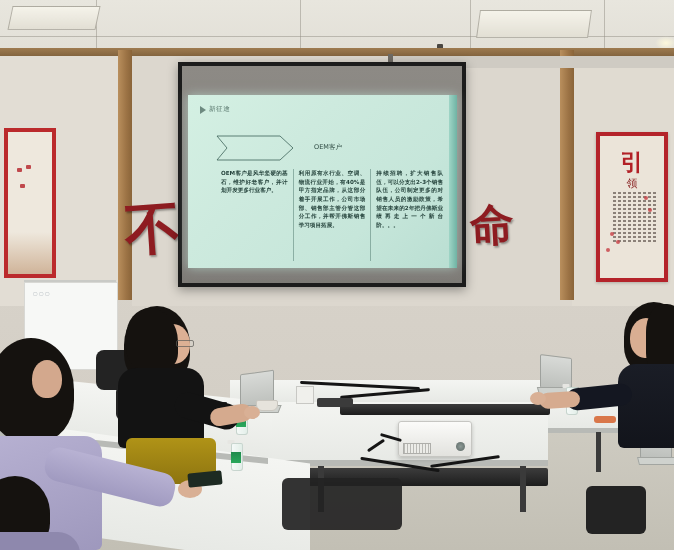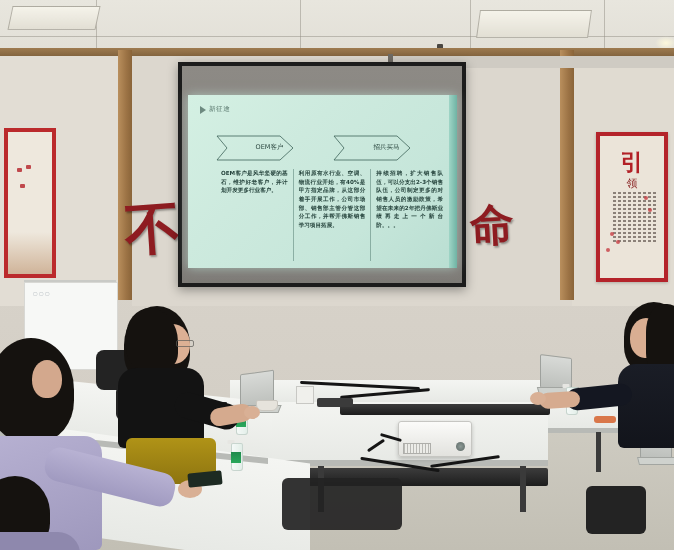--- a/index.html
+++ b/index.html
@@ -204,26 +204,20 @@
       <div id="slide-title-text">新征途</div>
     </div>
 
     <div id="chevrons">
       <div class="chev">
         <svg width="78" height="26" viewBox="0 0 78 26">
           <path d="M1,1 H64 L77,13 L64,25 H1 L11,13 Z" fill="none" stroke="#3e6359" stroke-width="0.8"></path>
         </svg>
         <span>OEM客户</span>
       </div>
-      <div class="chev">
-        <svg width="78" height="26" viewBox="0 0 78 26">
-          <path d="M1,1 H64 L77,13 L64,25 H1 L11,13 Z" fill="none" stroke="#3e6359" stroke-width="0.8"></path>
-        </svg>
-        <span>招兵买马</span>
-      </div>
     </div>
 
     <div id="cols">
       <div class="col">
         <p>OEM客户是风华坚硬的基石，维护好老客户，并计划开发更多行业客户。</p>
       </div>
       <div class="col">
         <p>利用原有水行业、空调、物流行业开始，有40%是甲方指定品牌，从这部分着手开展工作，公司市场部、销售部主管分管这部分工作，并帮开佛斯销售学习项目拓展。</p>
       </div>
       <div class="col">

